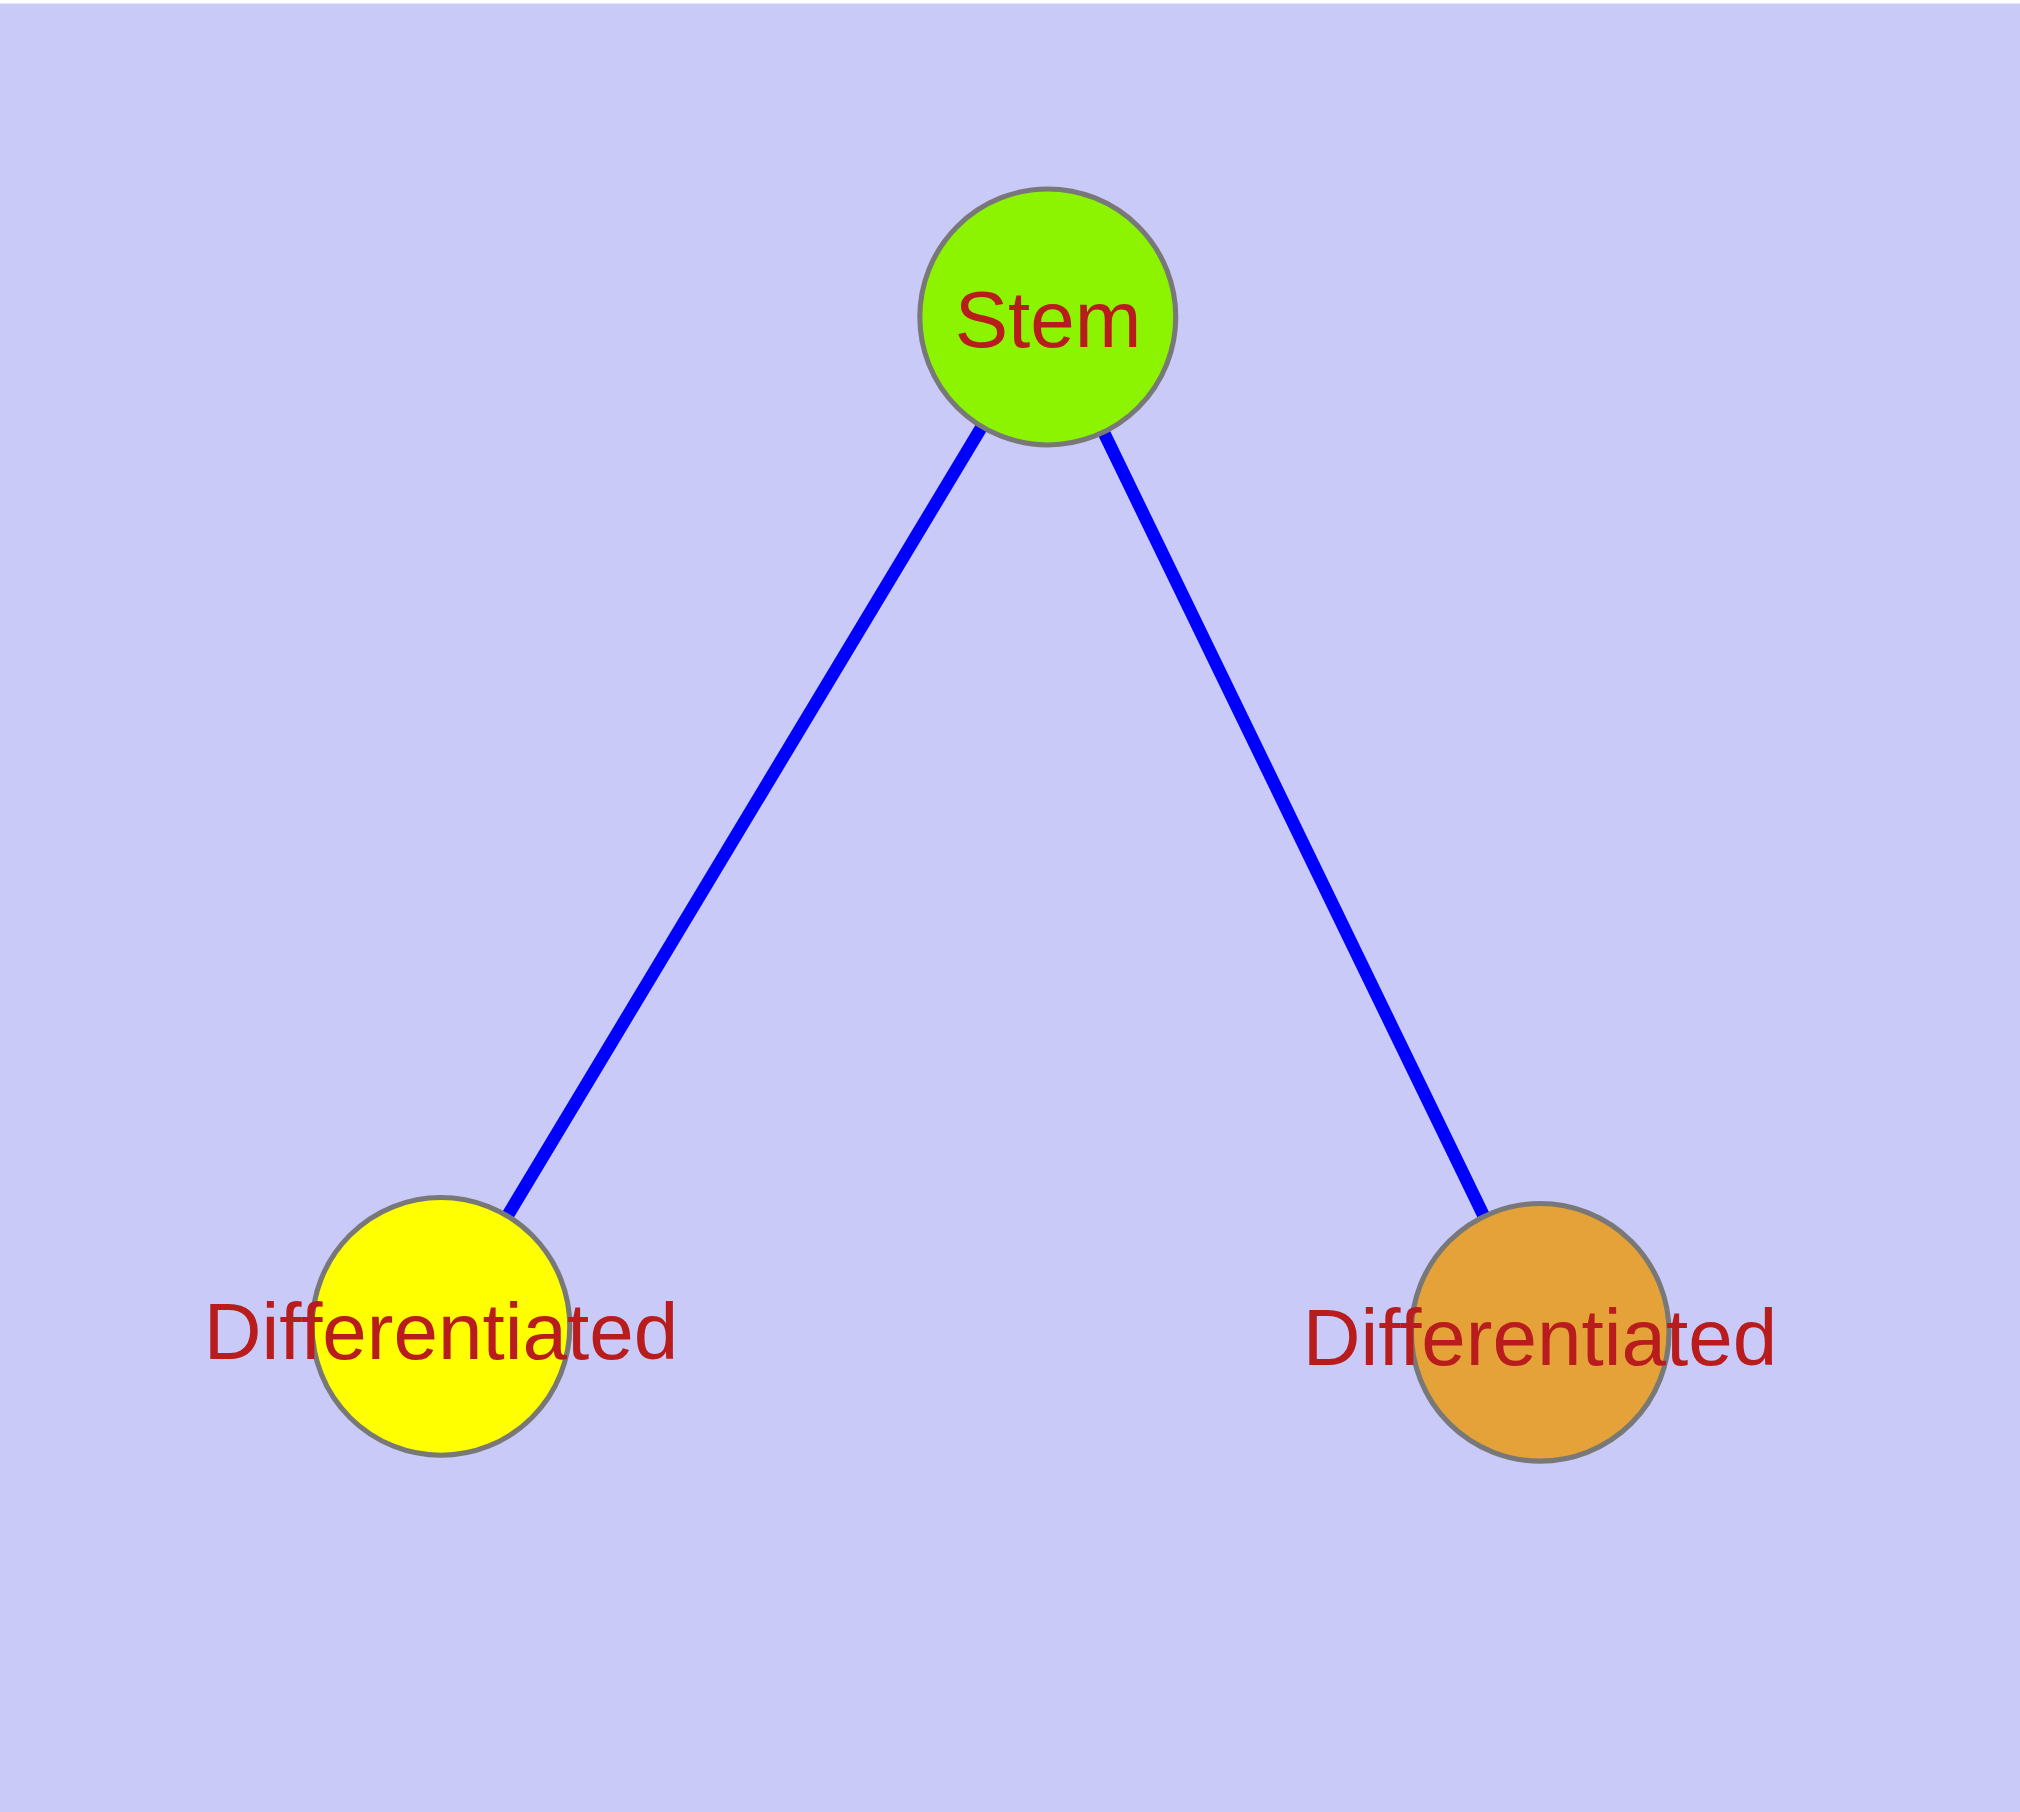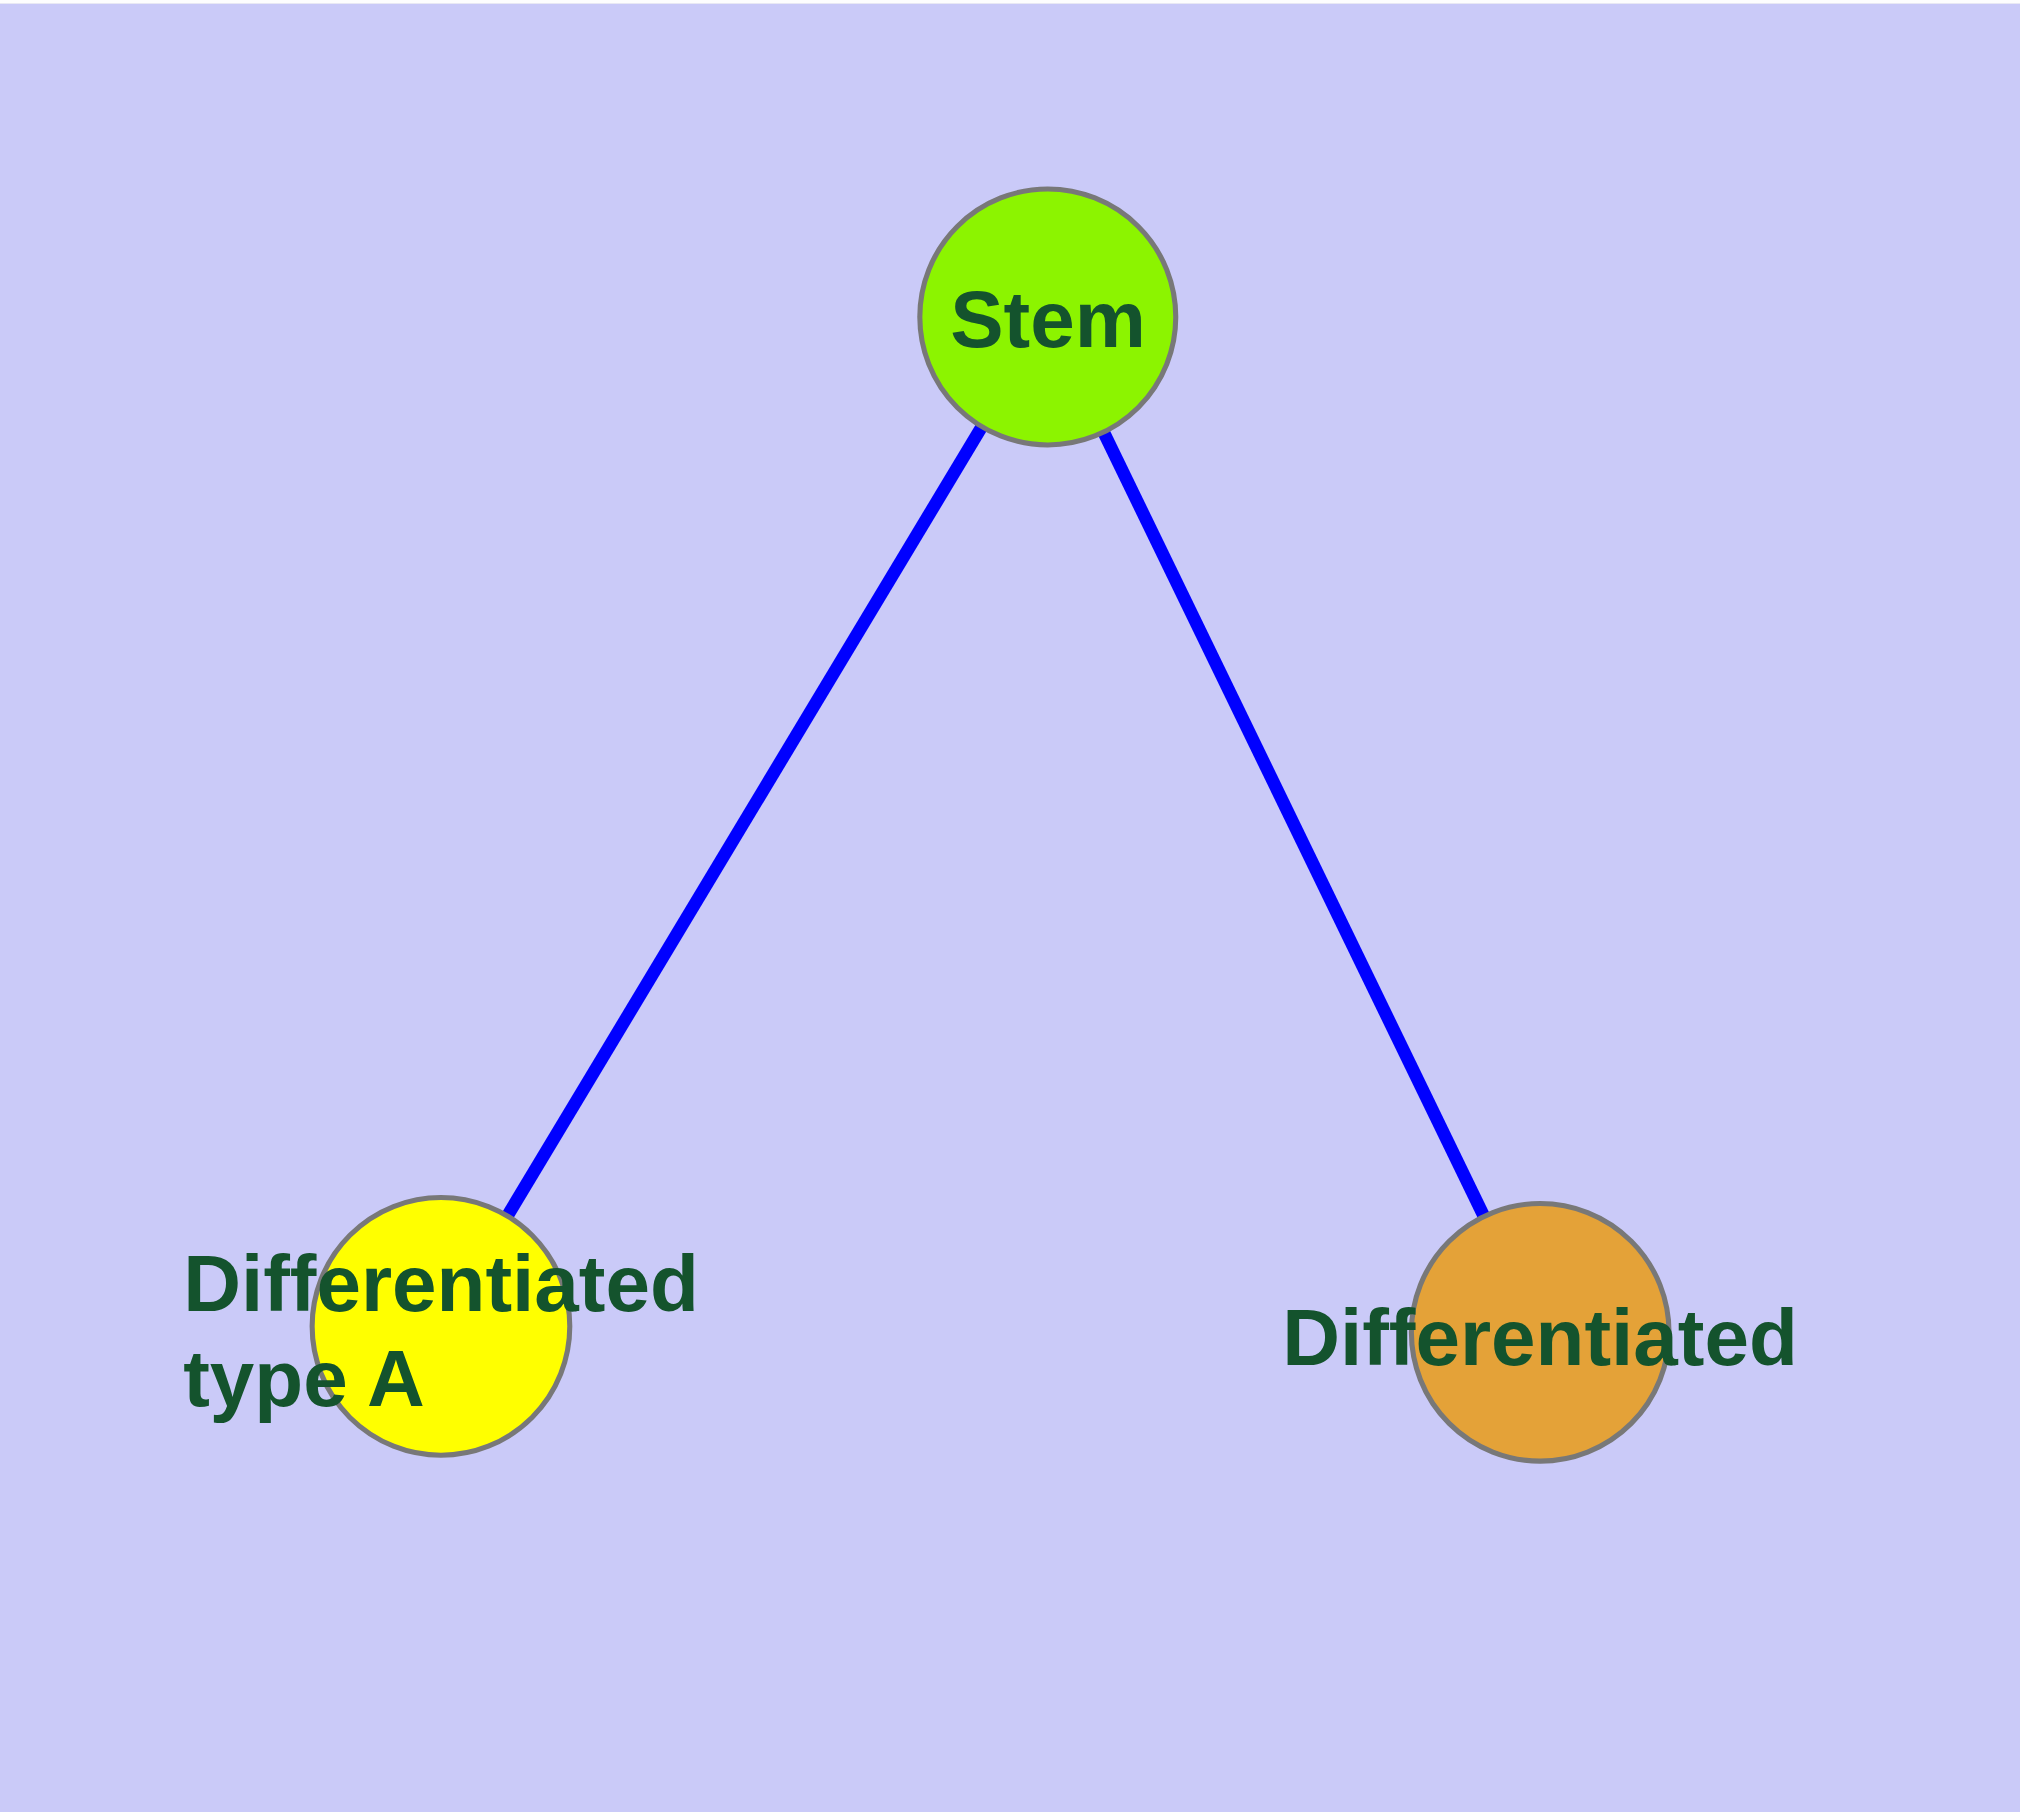--- a/index.html
+++ b/index.html
@@ -32,25 +32,25 @@
     stroke-width: 15px;
     fill: none;
   }
   svg.graph-svg circle {
     stroke-width: 6px;
   }
   .node-label {
     position: absolute;
     transform: translate(-50%, -50%);
     z-index: 2;
-    color: #14532d;
-    font-weight: bold;
+    color: #b91c1c;
+    font-weight: normal;
     font-size: 80px;
     line-height: 95px;
-    text-align: left;
+    text-align: center;
     white-space: nowrap;
   }
   .node-label .label-line {
     display: block;
   }
 </style>
 </head>
 <body>
 
 <div class="canvas" style="background: rgb(202, 202, 248);">
@@ -69,21 +69,20 @@
 
     <circle cx="1817" cy="1572" r="152" fill="#E4A238" stroke="#787878"></circle>
   </svg>
 
   <div class="node-label" style="left: 1048px; top: 319px;">
     <span class="label-line">Stem</span>
   </div>
 
   <div class="node-label" style="left: 441px; top: 1331px;">
     <span class="label-line">Differentiated</span>
-    <span class="label-line">type A</span>
   </div>
 
   <div class="node-label" style="left: 1540px; top: 1337px;">
     <span class="label-line">Differentiated</span>
   </div>
 
 </div>
 
 
 </body></html>

